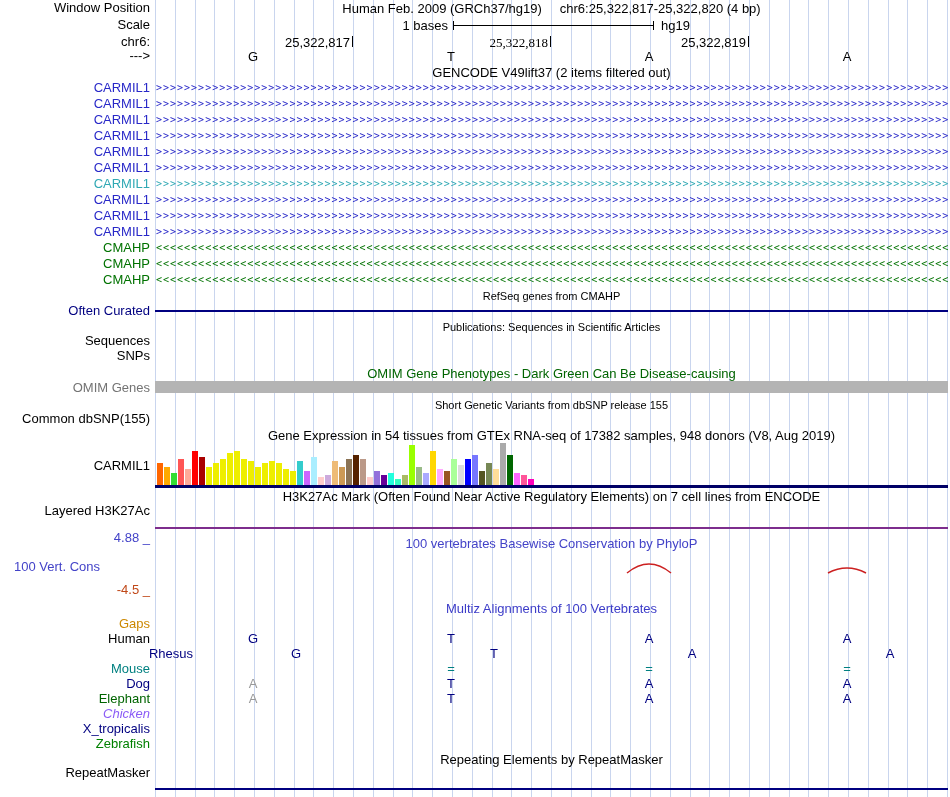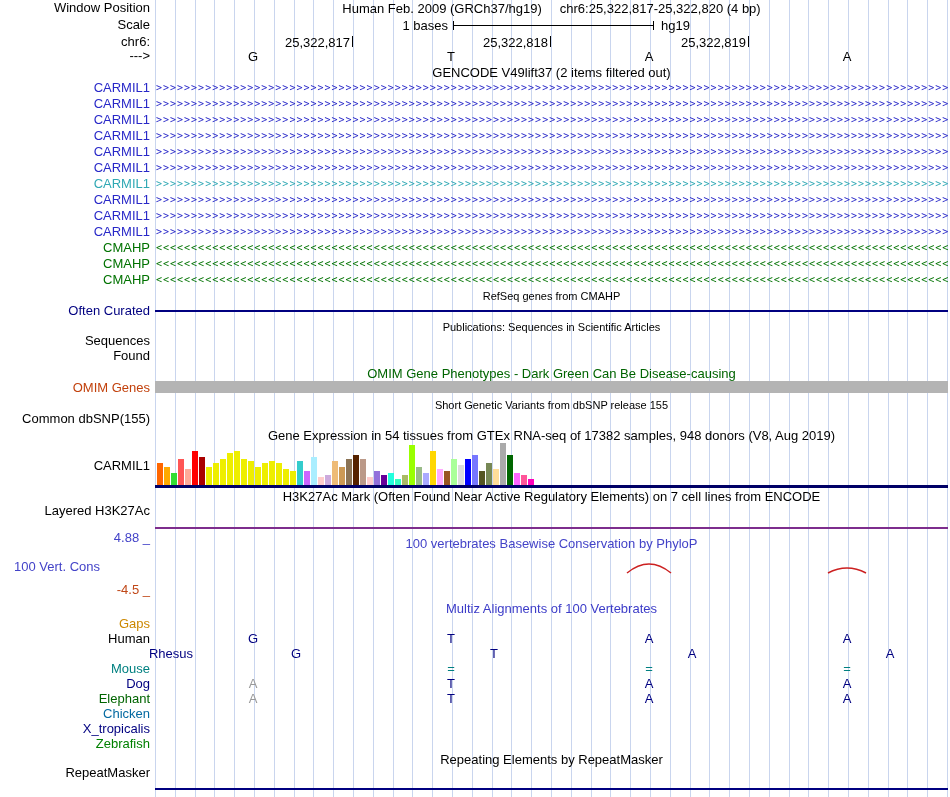--- a/index.html
+++ b/index.html
@@ -116,24 +116,24 @@
   <div class="scale-text" style="left:661px;top:18px">hg19</div>
 
   <div class="ctitle" style="top:66px">GENCODE V49lift37 (2 items filtered out)</div>
 
   <div class="ctitle small" style="top:289px">RefSeq genes from CMAHP</div>
   <div class="llabel" style="top:304px;color:#000080">Often Curated</div>
   <div class="hline" style="top:310px;height:2px;background:#000080"></div>
 
   <div class="ctitle small" style="top:320px">Publications: Sequences in Scientific Articles</div>
   <div class="llabel" style="top:334px">Sequences</div>
-  <div class="llabel" style="top:349px">Found</div>
+  <div class="llabel" style="top:349px">SNPs</div>
 
   <div class="ctitle" style="top:367px;color:#006400">OMIM Gene Phenotypes - Dark Green Can Be Disease-causing</div>
-  <div class="llabel" style="top:381px;color:#c2410c">OMIM Genes</div>
+  <div class="llabel" style="top:381px;color:#737373">OMIM Genes</div>
   <div class="hline" style="top:381px;height:12px;background:#b4b4b4"></div>
 
   <div class="ctitle small" style="top:398px">Short Genetic Variants from dbSNP release 155</div>
   <div class="llabel" style="top:412px">Common dbSNP(155)</div>
 
   <div class="ctitle" style="top:429px">Gene Expression in 54 tissues from GTEx RNA-seq of 17382 samples, 948 donors (V8, Aug 2019)</div>
   <div class="llabel" style="top:459px">CARMIL1</div>
   <div id="gtex-bars">
       <div class="gtex-bar" title="Adipose - Subcutaneous" style="height: 22px; background: rgb(255, 102, 0);"></div>
       <div class="gtex-bar" title="Adipose - Visceral" style="height: 18px; background: rgb(255, 170, 0);"></div>
@@ -209,21 +209,21 @@
 
   <div class="ctitle" style="top:753px">Repeating Elements by RepeatMasker</div>
   <div class="llabel" style="top:766px">RepeatMasker</div>
   <div class="hline" style="top:788px;height:2px;background:#000080"></div>
 <div class="base-letter" style="left: 253px; top: 49px;">G</div>
     <div class="base-letter" style="left: 451px; top: 49px;">T</div>
     <div class="base-letter" style="left: 649px; top: 49px;">A</div>
     <div class="base-letter" style="left: 847px; top: 49px;">A</div>
     <div class="coord-num" style="right: 600px; top: 35px;">25,322,817</div>
     <div class="coord-tick" style="left: 352px; top: 36px;"></div>
-    <div class="coord-num" style="right: 402px; top: 35px;">25,322,818</div>
+    <div class="coord-num" style="right: 402px; top: 35px; font-family: Liberation Serif, serif;">25,322,818</div>
     <div class="coord-tick" style="left: 550px; top: 36px;"></div>
     <div class="coord-num" style="right: 204px; top: 35px;">25,322,819</div>
     <div class="coord-tick" style="left: 748px; top: 36px;"></div>
     <div class="gencode-row" style="top: 80px;">
       <div class="row-label" style="color: rgb(40, 40, 200);">CARMIL1</div>
       <div class="row-arrows" style="color: rgb(40, 40, 200);">&gt;&gt;&gt;&gt;&gt;&gt;&gt;&gt;&gt;&gt;&gt;&gt;&gt;&gt;&gt;&gt;&gt;&gt;&gt;&gt;&gt;&gt;&gt;&gt;&gt;&gt;&gt;&gt;&gt;&gt;&gt;&gt;&gt;&gt;&gt;&gt;&gt;&gt;&gt;&gt;&gt;&gt;&gt;&gt;&gt;&gt;&gt;&gt;&gt;&gt;&gt;&gt;&gt;&gt;&gt;&gt;&gt;&gt;&gt;&gt;&gt;&gt;&gt;&gt;&gt;&gt;&gt;&gt;&gt;&gt;&gt;&gt;&gt;&gt;&gt;&gt;&gt;&gt;&gt;&gt;&gt;&gt;&gt;&gt;&gt;&gt;&gt;&gt;&gt;&gt;&gt;&gt;&gt;&gt;&gt;&gt;&gt;&gt;&gt;&gt;&gt;&gt;&gt;&gt;&gt;&gt;&gt;&gt;&gt;&gt;&gt;&gt;&gt;&gt;&gt;&gt;&gt;&gt;&gt;&gt;&gt;&gt;&gt;&gt;&gt;&gt;&gt;&gt;&gt;&gt;</div>
     </div>
     <div class="gencode-row" style="top: 96px;">
       <div class="row-label" style="color: rgb(40, 40, 200);">CARMIL1</div>
       <div class="row-arrows" style="color: rgb(40, 40, 200);">&gt;&gt;&gt;&gt;&gt;&gt;&gt;&gt;&gt;&gt;&gt;&gt;&gt;&gt;&gt;&gt;&gt;&gt;&gt;&gt;&gt;&gt;&gt;&gt;&gt;&gt;&gt;&gt;&gt;&gt;&gt;&gt;&gt;&gt;&gt;&gt;&gt;&gt;&gt;&gt;&gt;&gt;&gt;&gt;&gt;&gt;&gt;&gt;&gt;&gt;&gt;&gt;&gt;&gt;&gt;&gt;&gt;&gt;&gt;&gt;&gt;&gt;&gt;&gt;&gt;&gt;&gt;&gt;&gt;&gt;&gt;&gt;&gt;&gt;&gt;&gt;&gt;&gt;&gt;&gt;&gt;&gt;&gt;&gt;&gt;&gt;&gt;&gt;&gt;&gt;&gt;&gt;&gt;&gt;&gt;&gt;&gt;&gt;&gt;&gt;&gt;&gt;&gt;&gt;&gt;&gt;&gt;&gt;&gt;&gt;&gt;&gt;&gt;&gt;&gt;&gt;&gt;&gt;&gt;&gt;&gt;&gt;&gt;&gt;&gt;&gt;&gt;&gt;&gt;&gt;</div>
@@ -303,21 +303,21 @@
       <div class="align-letter" style="left: 847px; color: rgb(0, 0, 128);">A</div>
     </div>
     <div class="multiz-row" style="top: 691px;">
       <div class="row-label" style="color: rgb(0, 100, 0);">Elephant</div>
       <div class="align-letter" style="left: 253px; color: rgb(153, 153, 153);">A</div>
       <div class="align-letter" style="left: 451px; color: rgb(0, 0, 128);">T</div>
       <div class="align-letter" style="left: 649px; color: rgb(0, 0, 128);">A</div>
       <div class="align-letter" style="left: 847px; color: rgb(0, 0, 128);">A</div>
     </div>
     <div class="multiz-row" style="top: 706px;">
-      <div class="row-label" style="color: #0369a1;">Chicken</div>
+      <div class="row-label" style="color: #8b5cf6; font-style: italic;">Chicken</div>
     </div>
     <div class="multiz-row" style="top: 721px;">
       <div class="row-label" style="color: rgb(0, 0, 128);">X_tropicalis</div>
     </div>
     <div class="multiz-row" style="top: 736px;">
       <div class="row-label" style="color: rgb(0, 128, 0);">Zebrafish</div>
     </div>
   </div>
 
 </body></html>

